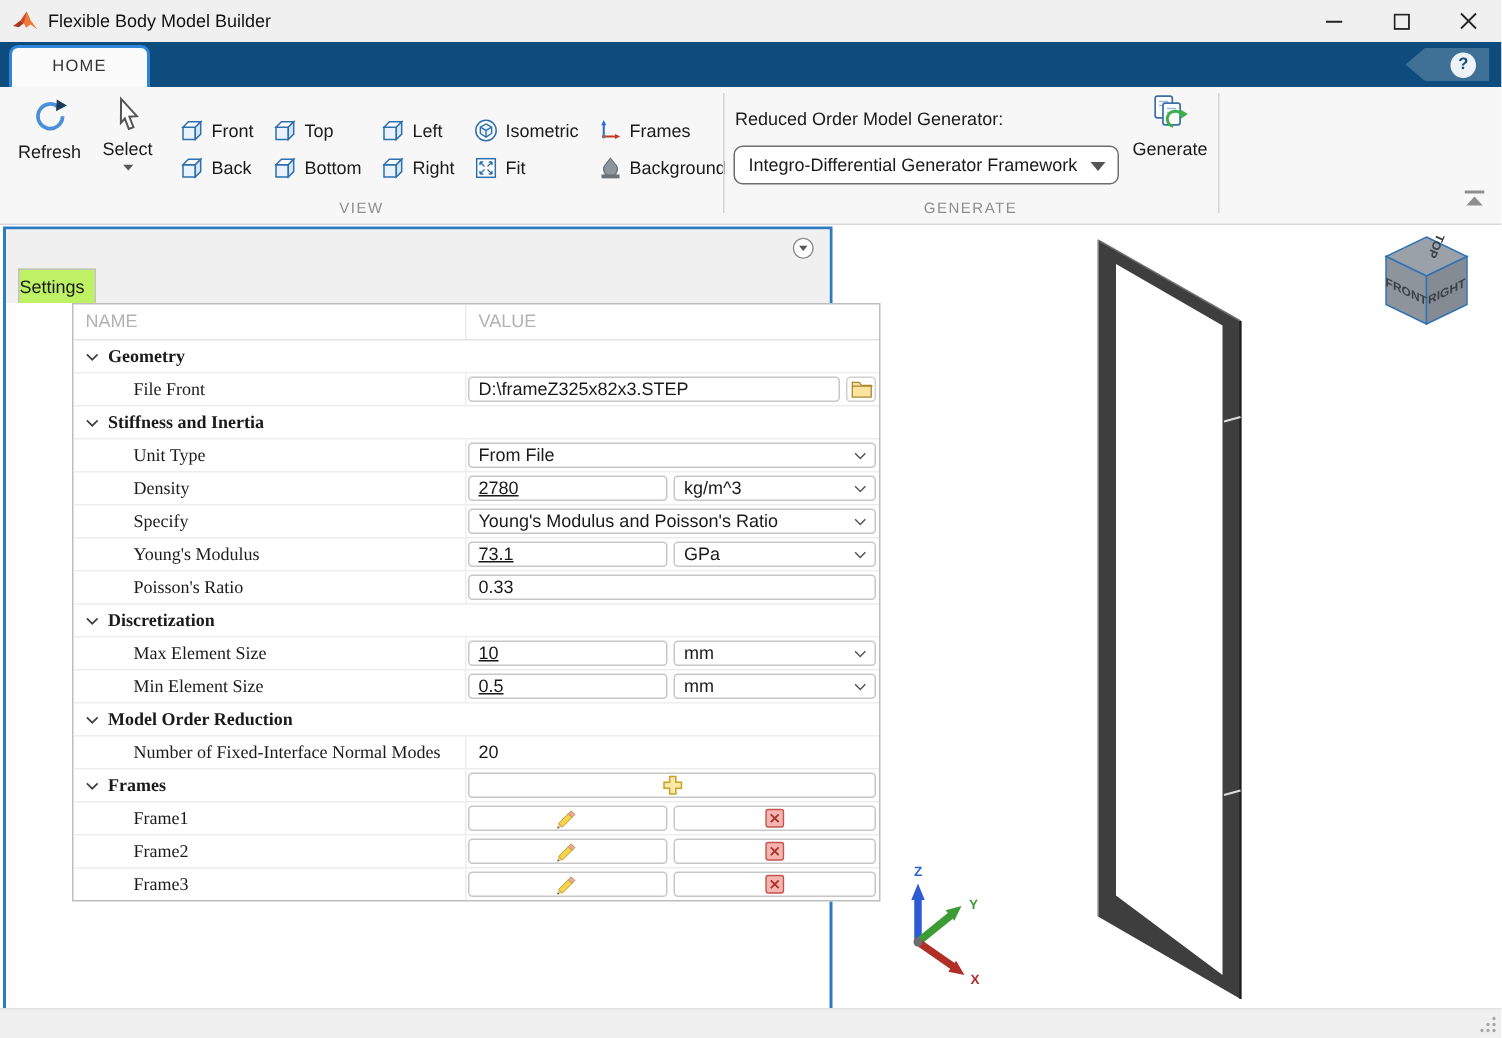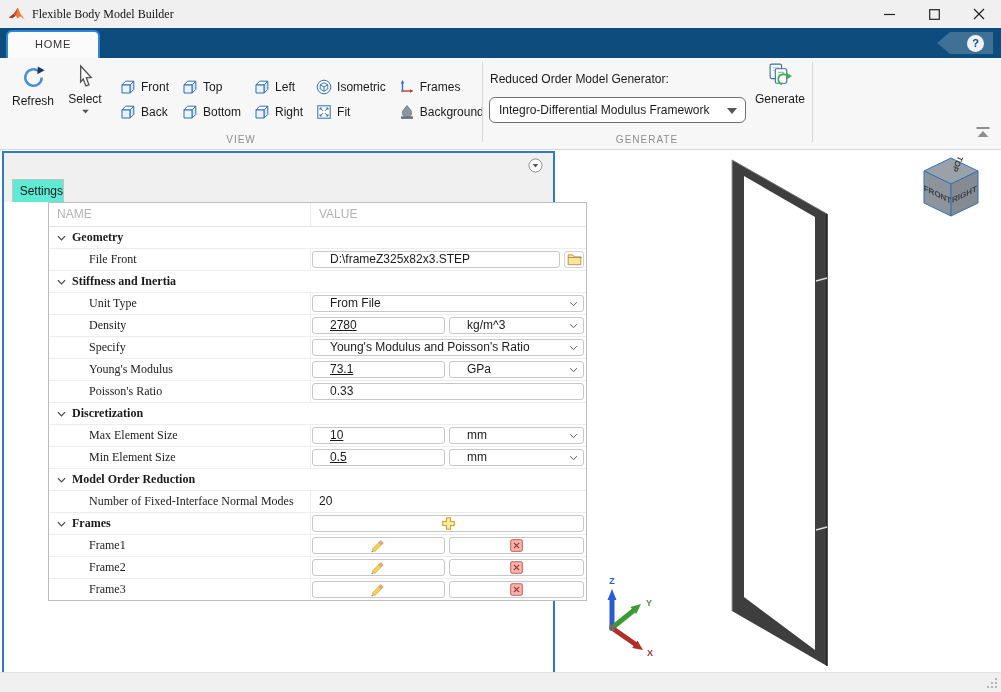--- a/index.html
+++ b/index.html
@@ -1,21 +1,21 @@
 <!DOCTYPE html>
 <html><head>
 <meta charset="utf-8">
 <style>
   * { margin:0; padding:0; box-sizing:border-box; }
   html,body { width:1001px; height:692px; }
   body { font-family:"Liberation Sans", sans-serif; background:#fff; position:relative; overflow:hidden; }
   .abs { position:absolute; }
 
   
-  .titlebar { left:0; top:0; width:1001px; height:28px; background:#f0f0f0;font-family:Liberation Serif, serif; }
+  .titlebar { left:0; top:0; width:1001px; height:28px; background:#f0f0f0; }
   .titlebar .logo { left:8px; top:5px; width:18px; height:18px; }
   .titlebar .title { left:32px; top:0; line-height:28px; font-size:12px; color:#111; }
   .winbtn { top:0; width:44px; height:28px; display:flex; align-items:center; justify-content:center; }
   .winbtn.min { right:90px; } .winbtn.max { right:45px; } .winbtn.close { right:0; }
 
   
   .tabbar { left:0; top:28px; width:1001px; height:30px; background:#0d4c7d; }
   .tab-home { left:6px; bottom:0; width:94px; height:28px; background:#fbfbfb;
     border:2px solid #2f86d8; border-bottom:none; border-radius:6px 6px 0 0;
     font-size:11px; color:#333; letter-spacing:.8px; text-align:center; line-height:25px; }
@@ -43,37 +43,37 @@
   .rom-label { left:490px; top:14px; font-size:12px; color:#1a1a1a; }
   .rom-select { left:489px; top:39px; width:257px; height:26px; border:1px solid #6f6f6f; border-radius:6px;
     background:#fff; font-size:12px; color:#1a1a1a; line-height:24px; padding:0 22px 0 9px; white-space:nowrap; }
   .rom-caret { right:8px; top:10px; width:0; height:0; border-left:5px solid transparent; border-right:5px solid transparent; border-top:6px solid #555; }
   .generate { left:752px; top:4px; width:56px; }
   .collapse-ribbon { left:975px; top:68px; width:16px; height:13px; }
 
   
   .panel { left:2px; top:151px; width:553px; height:524px; border:2px solid #2e7bc4; background:#fff; }
   .panel-strip { left:4px; top:153px; width:549px; height:49px; background:#f0f0f0; } 
-  .settings-tab { left:12px; top:179px; width:52px; height:23px; background:#5eead4;
-    border:1px solid #c3c3c3; border-bottom:none; font-size:12px; color:#1a1a1a; text-align:right; line-height:22px; }
+  .settings-tab { left:12px; top:179px; width:52px; height:23px; background:#bef264;
+    border:1px solid #c3c3c3; border-bottom:none; font-size:12px; color:#1a1a1a; text-align:left; line-height:22px; }
 
   .pgrid { left:8px; top:202px; width:539px; height:399px; border:1px solid #bdbdbd; background:#fff; overflow:hidden;margin-left:40px; }
   .grid-head { position:relative; height:24px; border-bottom:1px solid #e3e3e3; font-size:12px; color:#b3b3b3; }
   .grid-head .h-name { position:absolute; left:8px; line-height:23px; }
   .grid-head .h-value { position:absolute; left:270px; line-height:23px; }
   .col-div { position:absolute; left:261px; top:0; bottom:0; width:1px; background:#ececec; }
 
   .prow { position:relative; height:22px; border-bottom:1px solid #ededed; font-size:12px; color:#1a1a1a; }
   .ncell { position:absolute; left:0; top:0; width:262px; height:21px; line-height:21px;
     padding-left:40px; white-space:nowrap; overflow:hidden; border-right:1px solid #ededed;font-family:Liberation Serif, serif; }
   .prow.section .ncell { padding-left:8px; font-weight:bold; border-right:none; display:flex; align-items:center; gap:6px; }
   .prow.section.with-div .ncell { border-right:1px solid #ededed; }
   .chev { width:9px; height:6px; flex:none; }
   .vbox { position:absolute; top:2px; height:17px; border:1px solid #c7c7c7; border-radius:3px; background:#fff;
-    line-height:15px; padding:0 17px; white-space:nowrap; overflow:hidden; font-size:12px; }
+    line-height:15px; padding:0 6px; white-space:nowrap; overflow:hidden; font-size:12px; }
   .vfull { left:263px; width:272px; }
   .v1 { left:263px; width:133px;text-decoration:underline; }
   .v2 { left:400px; width:135px; padding-right:18px; }
   .vfile { left:263px; width:248px; }
   .box-caret { position:absolute; right:5px; top:5px; width:9px; height:6px; }
   .folder-btn { position:absolute; left:515px; top:2px; width:20px; height:17px; border:1px solid #d0d0d0;
     border-radius:3px; background:#fff; display:flex; align-items:center; justify-content:center; }
   .folder-btn .icon { width:15px; height:13px; }
   .plain-val { position:absolute; left:270px; line-height:21px; }
   .cbtn { display:flex; align-items:center; justify-content:center; padding:0; }
@@ -245,21 +245,21 @@
         </span>
         <span>Background</span>
       </div>
     </div>
 
   <div class="abs sect-label sect-view">VIEW</div>
   <div class="abs vsep" style="left:482px;"></div>
 
   <div class="abs rom-label">Reduced Order Model Generator:</div>
   <div class="abs rom-select">
-    <span>Integro-Differential Modulus Framework</span>
+    <span>Integro-Differential Generator Framework</span>
     <span class="abs rom-caret"></span>
   </div>
 
   <div class="abs bigbtn generate">
     <span class="bicon icon">
       <svg viewBox="0 0 26 26">
         <rect x="3" y="2" width="11" height="14" rx="1.5" fill="#fff" stroke="#3a6ea5" stroke-width="1.1"></rect>
         <path d="M5.5 5.5h6M5.5 8h6" stroke="#9dbbd8" stroke-width="1"></path>
         <rect x="8" y="6.5" width="11" height="14" rx="1.5" fill="#fff" stroke="#3a6ea5" stroke-width="1.1"></rect>
         <path d="M10.5 10h6M10.5 12.5h6" stroke="#9dbbd8" stroke-width="1"></path>

